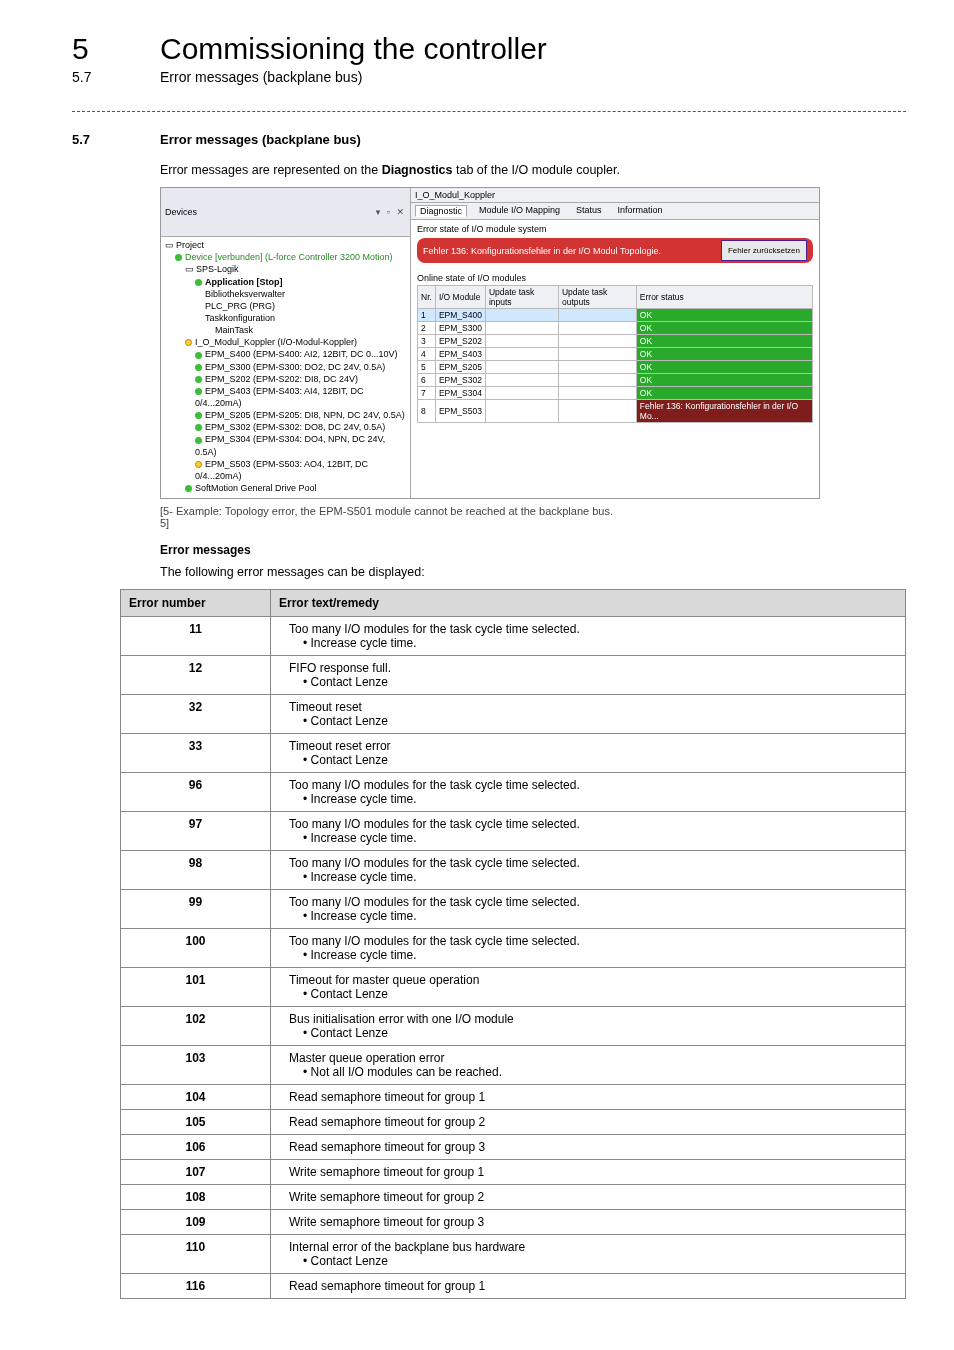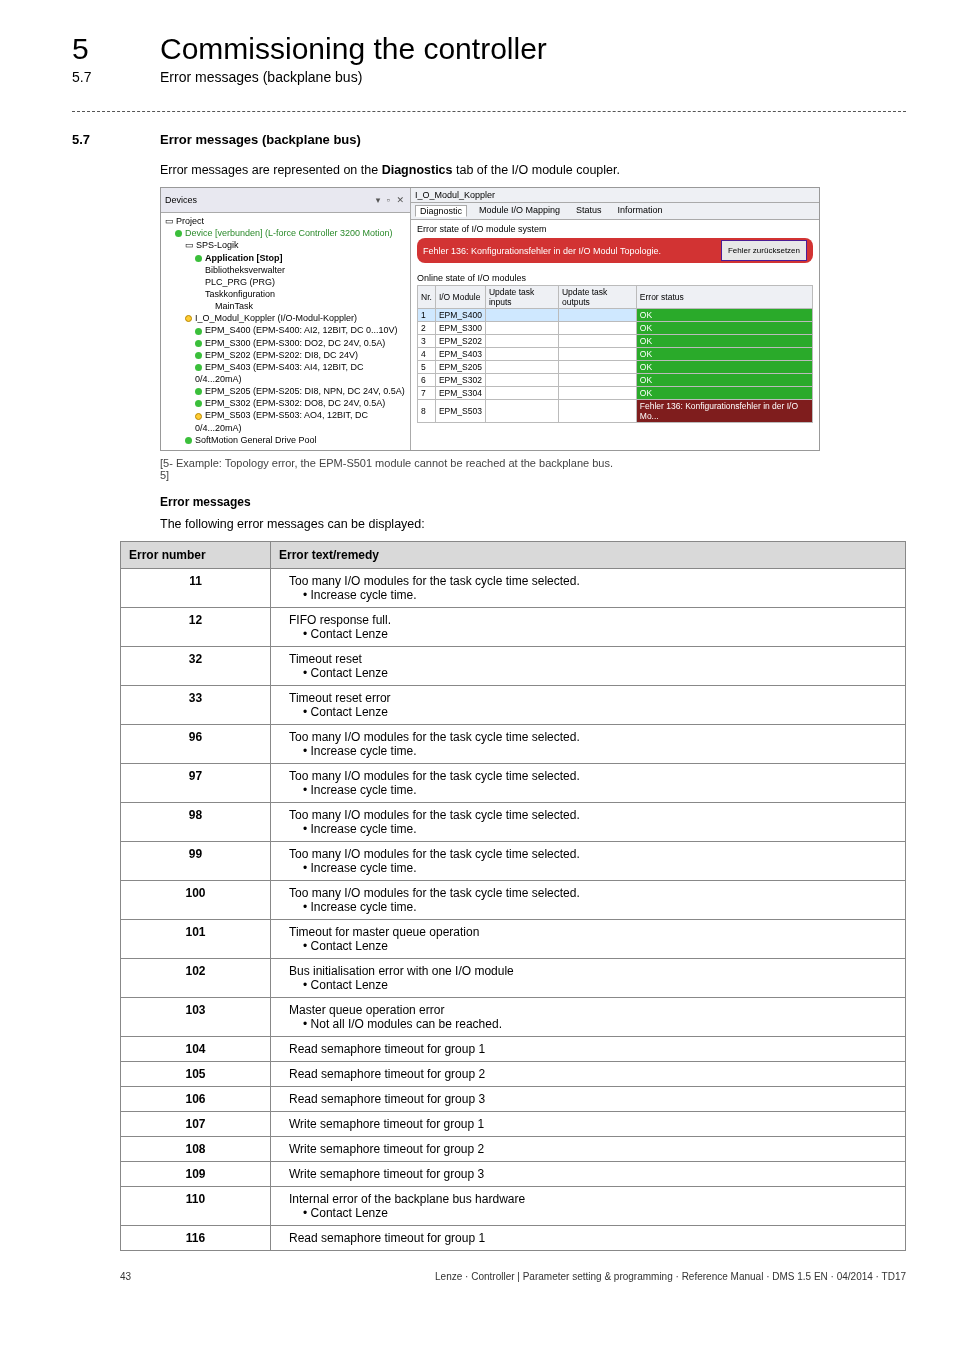--- a/index.html
+++ b/index.html
@@ -15,21 +15,21 @@
   .h2row { display: flex; align-items: baseline; margin-bottom: 14px; }
   .h2num { font-size: 13px; font-weight: 700; width: 88px; }
   .h2title { font-size: 13px; font-weight: 700; }
   .body-indent { margin-left: 88px; }
   .para { font-size: 12.5px; line-height: 1.45; margin-bottom: 8px; }
   .para b { font-weight: 700; }
 
   
   .shot { margin: 4px 0 6px 0; border: 1px solid #999; font-family: Tahoma, Arial, sans-serif; font-size: 9px; display: flex; width: 660px; }
   .shot-left { width: 250px; border-right: 1px solid #aaa; background: #fff; }
-  .shot-lhead { background: #e8e8f0; border-bottom: 1px solid #aaa; padding: 7px 4px; display:flex; justify-content:space-between; align-items:center; }
+  .shot-lhead { background: #e8e8f0; border-bottom: 1px solid #aaa; padding: 19px 4px; display:flex; justify-content:space-between; align-items:center; }
   .shot-lhead span:last-child { letter-spacing: 2px; color:#555; }
   .tree { padding: 2px 2px 4px 4px; line-height: 1.35; }
   .tree .l0 { padding-left: 0; }
   .tree .l1 { padding-left: 10px; }
   .tree .l2 { padding-left: 20px; }
   .tree .l3 { padding-left: 30px; }
   .tree .l4 { padding-left: 40px; }
   .tree .bold { font-weight: 700; }
   .tree .green { color: #2a8a2a; }
   .tree .dot { display:inline-block; width:7px; height:7px; border-radius:50%; margin-right:3px; vertical-align:middle; }
@@ -104,20 +104,21 @@
           <div class="l4"><span>Taskkonfiguration</span></div>
           <div class="l4" style="padding-left:50px"><span>MainTask</span></div>
           <div class="l2"><span class="dot warn"></span><span>I_O_Modul_Koppler (I/O-Modul-Koppler)</span></div>
           <div id="tree-mods">
               <div class="l3"><span class="dot green"></span>EPM_S400 (EPM-S400: AI2, 12BIT, DC 0...10V)</div>
               <div class="l3"><span class="dot green"></span>EPM_S300 (EPM-S300: DO2, DC 24V, 0.5A)</div>
               <div class="l3"><span class="dot green"></span>EPM_S202 (EPM-S202: DI8, DC 24V)</div>
               <div class="l3"><span class="dot green"></span>EPM_S403 (EPM-S403: AI4, 12BIT, DC 0/4...20mA)</div>
               <div class="l3"><span class="dot green"></span>EPM_S205 (EPM-S205: DI8, NPN, DC 24V, 0.5A)</div>
               <div class="l3"><span class="dot green"></span>EPM_S302 (EPM-S302: DO8, DC 24V, 0.5A)</div>
+              <div class="l3"><span class="dot green"></span>EPM_S304 (EPM-S304: DO4, NPN, DC 24V, 0.5A)</div>
               <div class="l3"><span class="dot warn"></span>EPM_S503 (EPM-S503: AO4, 12BIT, DC 0/4...20mA)</div>
             </div>
           <div class="l2"><span class="dot green"></span><span>SoftMotion General Drive Pool</span></div>
         </div>
       </div>
       <div class="shot-right">
         <div class="tabbar">
           <span>I_O_Modul_Koppler</span>
         </div>
         <div class="tabbar" id="subtabs">
@@ -296,18 +297,14 @@
             <td class="num">110</td>
             <td>Internal error of the backplane bus hardware<span class="indent-bullet">• Contact Lenze</span></td>
           </tr>
           <tr>
             <td class="num">116</td>
             <td>Read semaphore timeout for group 1</td>
           </tr>
         </tbody>
     </table>
 
-    <div class="footer">
-      <span>43</span>
-      <span>Lenze · Controller | Parameter setting &amp; programming · Reference Manual · DMS 1.5 EN · 04/2014 · TD17</span>
-    </div>
   </div>
 </div>
 
 </body></html>

